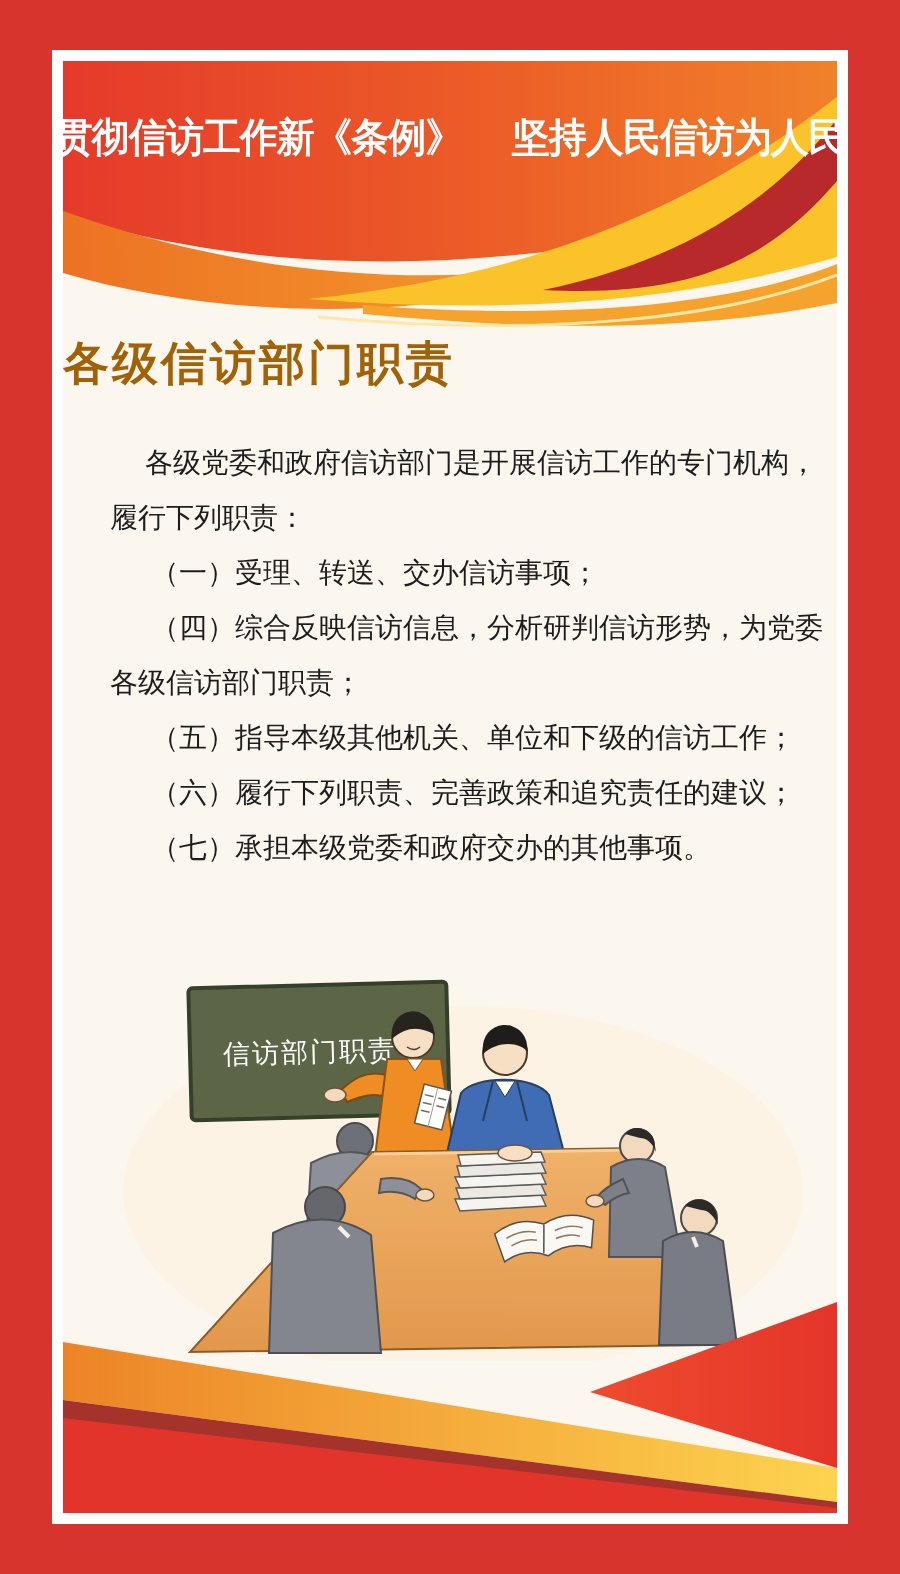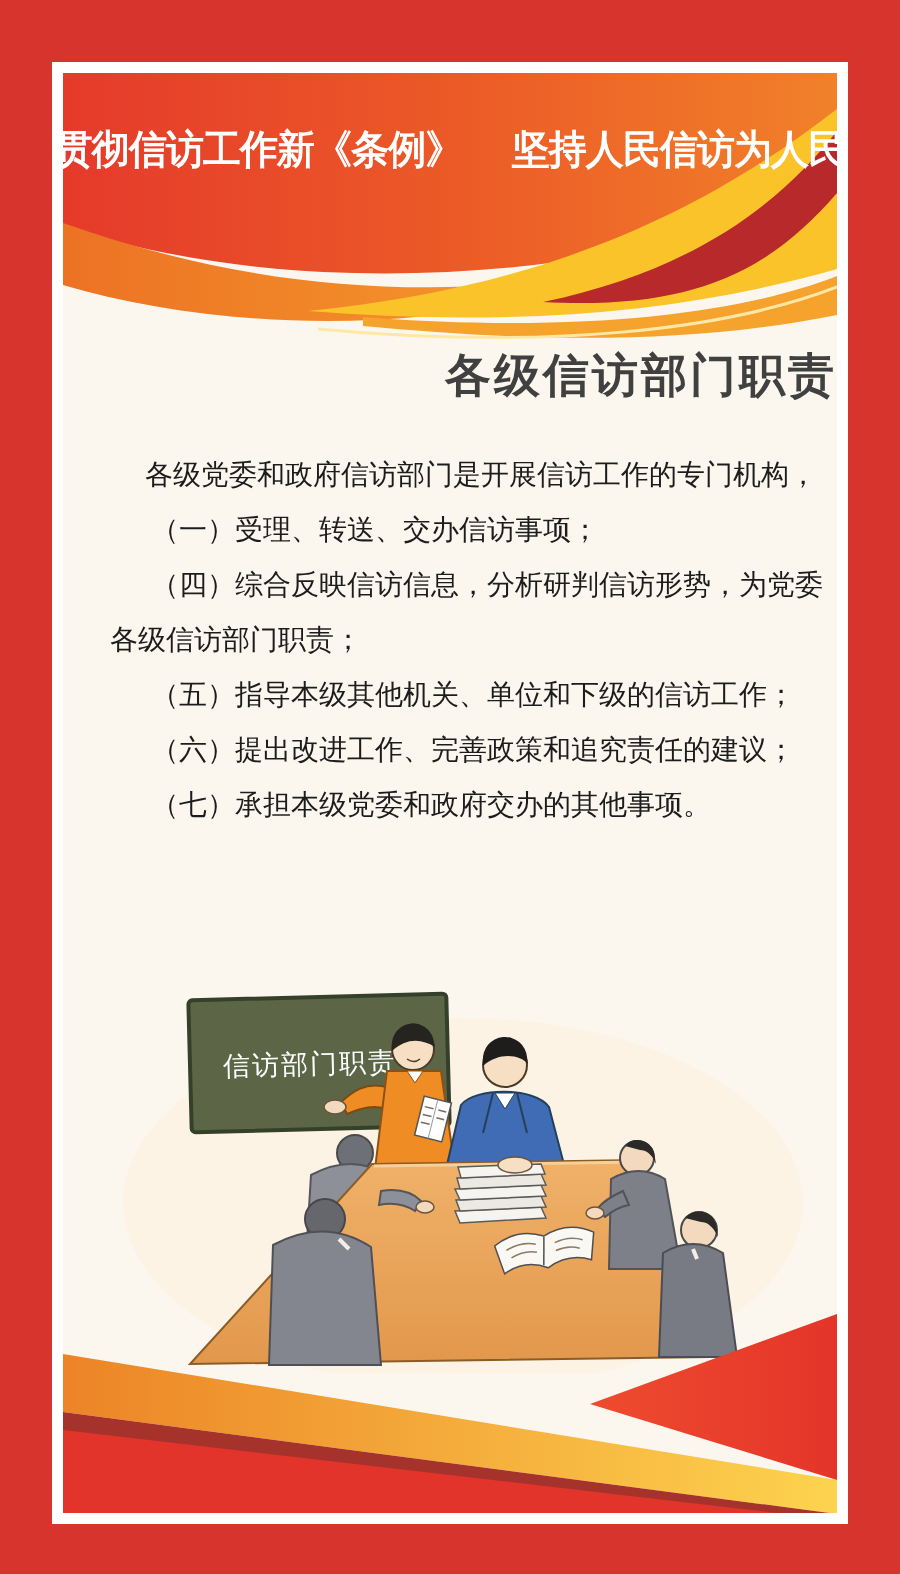--- a/index.html
+++ b/index.html
@@ -5,38 +5,37 @@
   html,body{margin:0;padding:0;}
   body{
     width:900px;height:1574px;position:relative;
     background:#d6342c;
     font-family:"Liberation Sans","DejaVu Sans",sans-serif;
     overflow:hidden;
   }
   .frame{
     position:absolute;left:52px;top:50px;right:52px;bottom:50px;
     background:#ffffff;
-    margin-top:12px;
   }
   .content{
     position:absolute;left:11px;top:11px;right:11px;bottom:11px;
     background:#fbf7ee;overflow:hidden;
   }
   
   .banner-text{
     position:absolute;top:52px;left:0;width:100%;
     display:flex;justify-content:center;gap:52px;
     color:#ffffff;font-weight:900;font-size:40px;line-height:1.2;
     letter-spacing:-1px;white-space:nowrap;
     transform:scaleX(.95);z-index:3;
   }
   .waves{position:absolute;top:0;left:0;z-index:2;}
   .page-title{
     position:absolute;top:272px;left:0;width:100%;
-    text-align:right;font-size:46px;font-weight:900;color:#404040;
+    text-align:left;font-size:46px;font-weight:900;color:#a16207;
     letter-spacing:3px;z-index:1;
   }
   .body-text{
     position:absolute;top:374px;left:47px;width:700px;
     font-size:28px;color:#1c1c1c;z-index:1;
   }
   .body-text .ln{height:55px;line-height:55px;white-space:nowrap;}
   .body-text .ind1{padding-left:35px;}
   .body-text .ind2{padding-left:41px;font-family:Liberation Serif, serif;}
   .illus{position:absolute;top:880px;left:0;z-index:1;}
@@ -76,25 +75,26 @@
 
     <div class="banner-text">
       <span>贯彻信访工作新《条例》</span>
       <span>坚持人民信访为人民</span>
     </div>
 
     <div class="page-title">各级信访部门职责</div>
 
     <div class="body-text">
       <div class="ln ind1">各级党委和政府信访部门是开展信访工作的专门机构，</div>
+      <div class="ln">履行下列职责：</div>
       <div class="ln ind2">（一）受理、转送、交办信访事项；</div>
       <div class="ln ind2">（四）综合反映信访信息，分析研判信访形势，为党委</div>
       <div class="ln">各级信访部门职责；</div>
       <div class="ln ind2">（五）指导本级其他机关、单位和下级的信访工作；</div>
-      <div class="ln ind2">（六）提出改进工作、完善政策和追究责任的建议；</div>
+      <div class="ln ind2">（六）履行下列职责、完善政策和追究责任的建议；</div>
       <div class="ln ind2">（七）承担本级党委和政府交办的其他事项。</div>
     </div>
 
     <svg class="illus" width="774" height="420" viewBox="0 0 774 420">
       <defs>
         <linearGradient id="tableGrad" x1="0" y1="0" x2="0" y2="1">
           <stop offset="0" stop-color="#f0b169"></stop>
           <stop offset="1" stop-color="#e2984c"></stop>
         </linearGradient>
       </defs>

